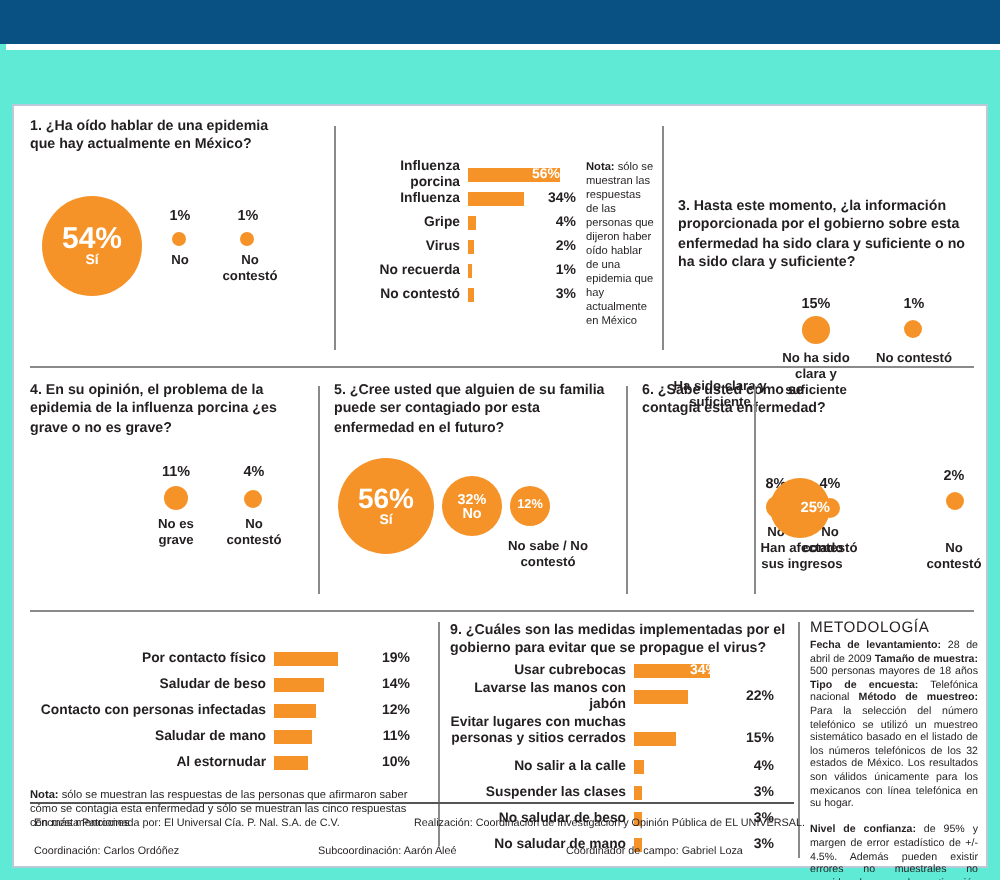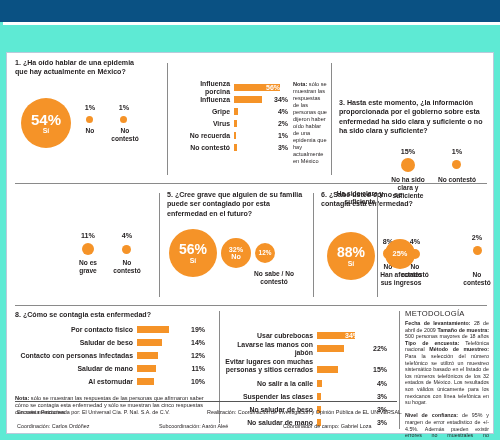--- a/index.html
+++ b/index.html
@@ -221,35 +221,39 @@
       <div class="lbl" style="left:50px; top:77px; width:38px;">No ha sido clara y suficiente</div>
 
       <div class="pctlbl" style="left:98px; top:48px; width:40px;">1%</div>
       <div class="dot" style="left:113px; top:61px; width:9px; height:9px;"></div>
       <div class="lbl" style="left:96px; top:77px; width:44px;">No contestó</div>
     </div>
 
     <div class="hline" style="left:8px; top:130px; width:472px;"></div>
 
     <div class="panel" style="left:8px; top:138px; width:140px; height:112px;">
+      <div class="q" style="width:132px;">
+        <span class="qn">4.</span>
+        <span class="qt">En su opinión, el problema de la epidemia de la influenza porcina ¿es grave o no es grave?</span>
+      </div>
       <div class="pctlbl" style="left:58px; top:40px; width:30px;">11%</div>
       <div class="dot" style="left:67px; top:52px; width:12px; height:12px;"></div>
       <div class="lbl" style="left:57px; top:68px; width:32px;">No es grave</div>
 
       <div class="pctlbl" style="left:96px; top:40px; width:32px;">4%</div>
       <div class="dot" style="left:107px; top:54px; width:9px; height:9px;"></div>
       <div class="lbl" style="left:95px; top:68px; width:34px;">No contestó</div>
     </div>
 
     <div class="vline" style="left:152px; top:140px; height:104px;"></div>
 
     <div class="panel" style="left:160px; top:138px; width:142px; height:112px;">
       <div class="q" style="width:138px;">
         <span class="qn">5.</span>
-        <span class="qt">¿Cree grave que alguien de su familia puede ser contagiado por esta enfermedad en el futuro?</span>
+        <span class="qt">¿Cree usted que alguien de su familia puede ser contagiado por esta enfermedad en el futuro?</span>
       </div>
       <div class="circle" style="left:2px; top:38px; width:48px; height:48px;">
         <span class="pct" style="font-size:14px;">56%</span>
         <span class="sub" style="font-size:7px;">Sí</span>
       </div>
       <div class="circle" style="left:54px; top:47px; width:30px; height:30px;align-items:center;">
         <span class="pct" style="font-size:7.2px;">32%</span>
         <span class="sub" style="font-size:7.2px;">No</span>
       </div>
       <div class="circle" style="left:88px; top:52px; width:20px; height:20px;">
@@ -258,54 +262,46 @@
       <div class="lbl" style="left:76px; top:79px; width:62px;">No sabe / No contestó</div>
     </div>
 
     <div class="vline" style="left:306px; top:140px; height:104px;"></div>
 
     <div class="panel" style="left:314px; top:138px; width:110px; height:112px;">
       <div class="q" style="width:104px;">
         <span class="qn">6.</span>
         <span class="qt">¿Sabe usted cómo se contagia esta enfermedad?</span>
       </div>
-      <div class="circle" style="left:6px; top:41px; width:48px; height:48px;">
-        <span class="pct" style="font-size:14px;">88%</span>
-        <span class="sub" style="font-size:7px;">Sí</span>
-      </div>
       <div class="pctlbl" style="left:56px; top:46px; width:22px;">8%</div>
       <div class="dot" style="left:62px; top:57px; width:11px; height:11px;"></div>
       <div class="lbl" style="left:56px; top:72px; width:22px;">No</div>
 
       <div class="pctlbl" style="left:80px; top:46px; width:28px;">4%</div>
       <div class="dot" style="left:89px; top:58px; width:10px; height:10px;"></div>
       <div class="lbl" style="left:78px; top:72px; width:32px;">No contestó</div>
     </div>
 
     <div class="vline" style="left:370px; top:140px; height:104px;"></div>
 
     <div class="panel" style="left:378px; top:138px; width:106px; height:112px;">
-      <div class="circle" style="left:0px; top:48px; width:30px; height:30px;">
+      <div class="circle" style="left:0px; top:48px; width:30px; height:30px;align-items:flex-end;">
         <span class="pct" style="font-size:7.4px;">25%</span>
       </div>
       <div class="lbl" style="left:-6px; top:80px; width:44px;">Han afectado sus ingresos</div>
 
 
       <div class="pctlbl" style="left:78px; top:42px; width:28px;">2%</div>
       <div class="dot" style="left:88px; top:55px; width:9px; height:9px;"></div>
       <div class="lbl" style="left:76px; top:80px; width:32px;">No contestó</div>
     </div>
 
     <div class="hline" style="left:8px; top:252px; width:472px;"></div>
 
     <div class="panel" style="left:8px; top:258px; width:200px; height:118px;">
-      <div class="q" style="width:196px;">
-        <span class="qn">8.</span>
-        <span class="qt">¿Cómo se contagia esta enfermedad?</span>
-      </div>
       <div class="barrow" style="left:0px; top:14px; width:196px;">
         <div class="barlabel" style="width:118px;">Por contacto físico</div>
         <div class="bar" style="width:32px;"></div>
         <div class="barval" style="left:166px; width:24px;">19%</div>
       </div>
       <div class="barrow" style="left:0px; top:27px; width:196px;">
         <div class="barlabel" style="width:118px;">Saludar de beso</div>
         <div class="bar" style="width:25px;"></div>
         <div class="barval" style="left:166px; width:24px;">14%</div>
       </div>
@@ -325,20 +321,24 @@
         <div class="barval" style="left:166px; width:24px;">10%</div>
       </div>
       <div class="note" style="left:0px; top:84px; width:196px;">
         <b>Nota:</b><span> sólo se muestran las respuestas de las personas que afirmaron saber cómo se contagia esta enfermedad y sólo se muestran las cinco respuestas con más menciones</span>
       </div>
     </div>
 
     <div class="vline" style="left:212px; top:258px; height:112px;"></div>
 
     <div class="panel" style="left:218px; top:258px; width:172px; height:118px;">
+      <div class="q" style="width:170px;">
+        <span class="qn">9.</span>
+        <span class="qt">¿Cuáles son las medidas implementadas por el gobierno para evitar que se propague el virus?</span>
+      </div>
       <div class="barrow" style="left:0px; top:20px; width:170px;">
         <div class="barlabel" style="width:88px;">Usar cubrebocas</div>
         <div class="bar" style="width:38px;"></div>
         <div class="barval inside" style="left:110px; width:24px;">34%</div>
       </div>
       <div class="barrow" style="left:0px; top:33px; width:170px;">
         <div class="barlabel" style="width:88px;">Lavarse las manos con jabón</div>
         <div class="bar" style="width:27px;"></div>
         <div class="barval" style="left:138px; width:24px;">22%</div>
       </div>

